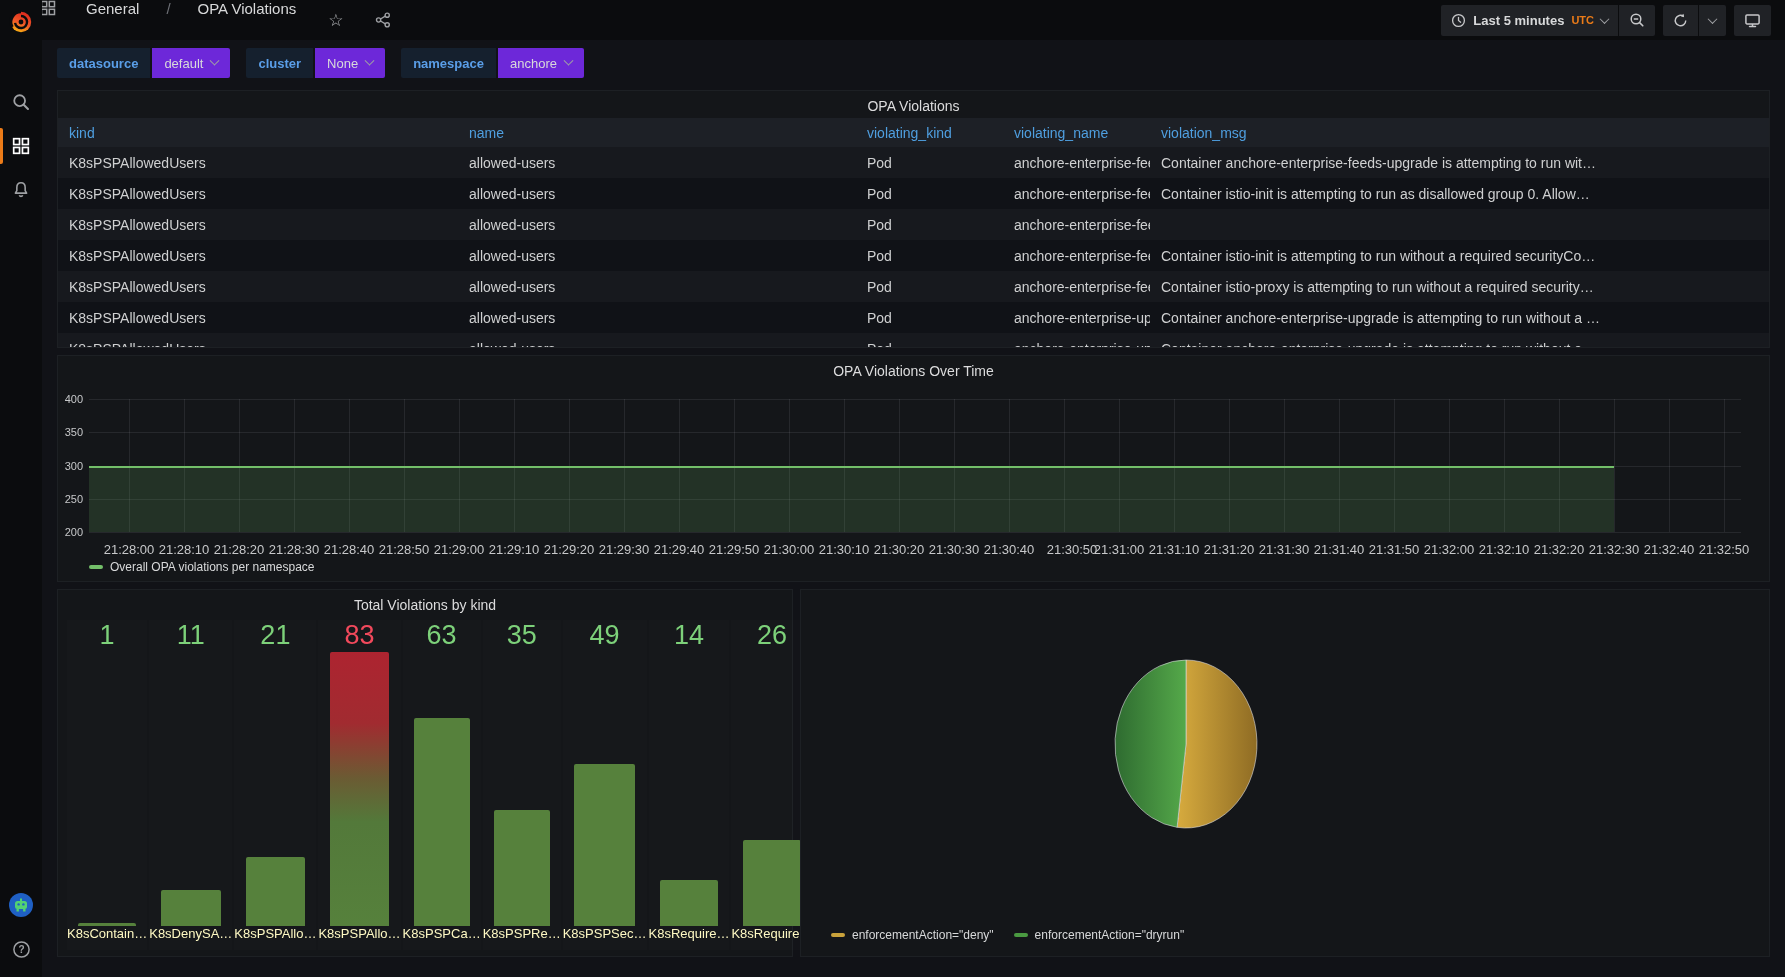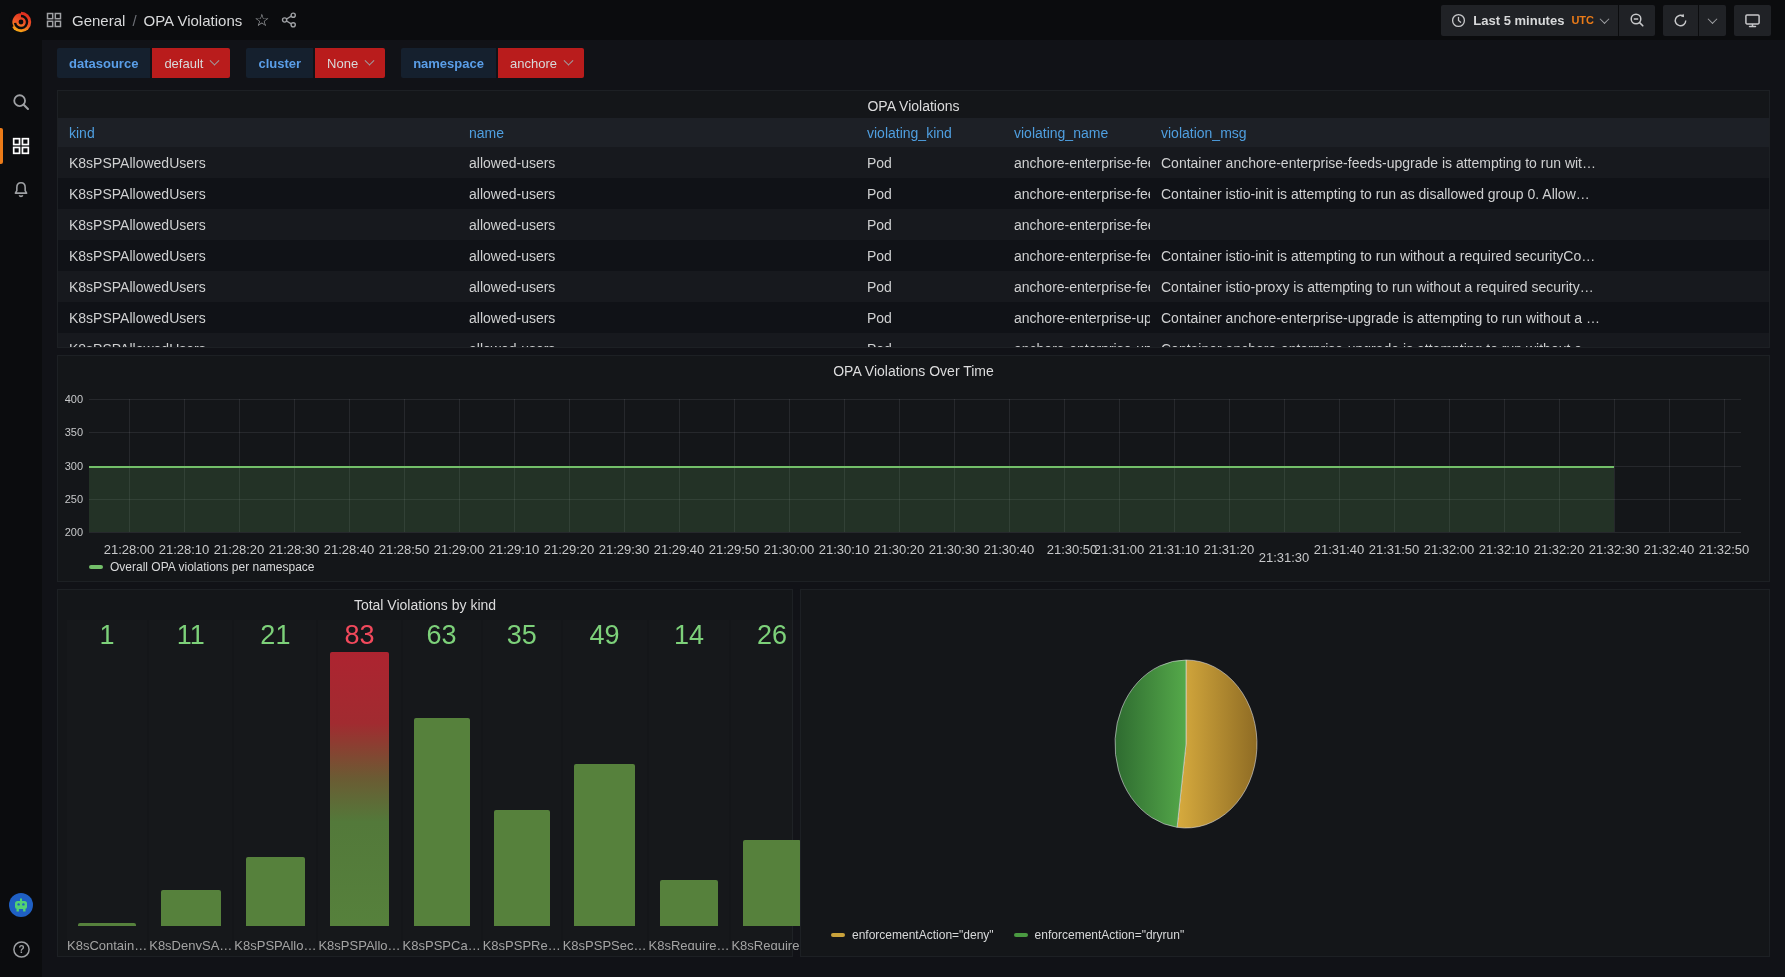--- a/index.html
+++ b/index.html
@@ -11,38 +11,38 @@
   }
   
   .sidebar { position:absolute; left:0; top:0; width:42px; height:977px; background:#0b0c0e; z-index:9; display:flex; flex-direction:column; }
   .s-item { position:relative; height:44px; display:flex; align-items:center; justify-content:center; cursor:pointer; color:#9fa1a4; }
   .s-item.logo { height:44px; }
   .s-item.active { color:#ffffff; }
   .s-item.active .active-bar { position:absolute; left:0; top:4px; bottom:4px; width:3px; background:#eb7b18; border-radius:0 2px 2px 0; }
   .s-spacer { flex:1; }
   .s-item svg { display:block; }
   
-  .topnav { position:absolute; left:32px; right:0; top:0; height:40px; background:#0b0c0e; display:flex; align-items:center; padding:0 14px; z-index:8; }
+  .topnav { position:absolute; left:26px; right:0; top:0; height:40px; background:#0b0c0e; display:flex; padding:0 14px; z-index:8;gap:20px; }
   .crumb-grid { color:#9fa1a4; margin-right:10px; display:flex; }
   .crumb { font-size:15px; color:#d8d9da; cursor:pointer; }
   .crumb-sep { color:#6e7076; margin:0 7px; font-size:15px; }
   .nav-icon { color:#9fa1a4; margin-left:12px; cursor:pointer; display:flex; align-items:center; }
   .star-glyph { font-size:17px; line-height:1; color:#b4b6b9; }
   .nav-right { margin-left:auto; display:flex; align-items:center; gap:8px; }
   .btn-group { display:flex; align-items:stretch; background:#202226; border-radius:2px; overflow:hidden; height:31px; }
   .btn { display:flex; align-items:center; gap:7px; padding:0 10px; cursor:pointer; color:#c7c8ca; }
   .btn + .btn { border-left:1px solid #0b0c0e; }
   .tp-label { font-size:13px; font-weight:600; color:#d8d9da; }
   .tp-tz { font-size:11px; font-weight:700; color:#eb7b18; }
   .chev { width:7px; height:7px; border-right:1.6px solid #9fa1a4; border-bottom:1.6px solid #9fa1a4; transform:rotate(45deg) translate(-1px,-1px); display:inline-block; }
   
   .subnav { position:absolute; left:42px; right:0; top:40px; height:46px; display:flex; align-items:center; gap:16px; padding:0 15px; }
   .var-group { display:flex; height:30px; }
   .var-label { display:flex; align-items:center; padding:0 12px; background:#15202e; color:#5a9ee8; font-size:13px; font-weight:600; border-radius:2px 0 0 2px; }
-  .var-value { display:flex; align-items:center; gap:8px; padding:0 12px; background:#b91c1c; color:#d8d9da; font-size:13px; border-radius:0 2px 2px 0; margin-left:2px; cursor:pointer; }
+  .var-value { display:flex; align-items:center; gap:8px; padding:0 12px; background:#6d28d9; color:#d8d9da; font-size:13px; border-radius:0 2px 2px 0; margin-left:2px; cursor:pointer; }
   .var-value .chev { transform:rotate(45deg) translate(-2px,-2px); }
   
   .panel { position:absolute; background:#141619; border:1px solid #1d2024; }
   .panel-title { text-align:center; font-size:14px; font-weight:500; color:#dcdcdd; padding-top:7px; height:27px; cursor:pointer; }
   .panel-table { left:57px; top:90px;  width:1713px; height:258px; overflow:hidden; }
   .panel-ts    { left:57px; top:355px; width:1713px; height:227px; }
   .panel-bar   { left:57px; top:589px; width:736px;  height:368px; }
   .panel-pie   { left:800px; top:589px; width:970px; height:368px; }
   
   .tbl-header, .tbl-row { display:grid; grid-template-columns:400px 398px 147px 147px 1fr; align-items:center; }
@@ -60,21 +60,21 @@
   .ts-ylabel { position:absolute; font-size:11px; color:#c7c8ca; text-align:right; width:24px; }
   .ts-xlabel { position:absolute; top:186px; transform:translateX(-50%); font-size:13px; color:#c7c8ca; white-space:nowrap; }
   .ts-legend { position:absolute; left:31px; top:204px; display:flex; align-items:center; gap:7px; font-size:12px; color:#d8d9da; cursor:pointer; }
   .dash { width:14px; height:4px; border-radius:2px; display:inline-block; }
   
   .bar-area { position:absolute; left:8px; right:8px; top:30px; bottom:6px; display:flex; }
   .bar-col { flex:1; display:flex; flex-direction:column; position:relative; background:rgba(255,255,255,0.013); margin:0 1px; }
   .bar-val { height:32px; font-size:27px; text-align:center; }
   .bar-wrap { flex:1; position:relative; }
   .bar-rect { position:absolute; bottom:0; left:14%; width:72%; border-radius:2px 2px 0 0; }
-  .bar-cat { height:24px; font-size:13px; color:#a3a3a3; text-align:center; white-space:nowrap; overflow:hidden; padding-top:12px; }
+  .bar-cat { height:24px; font-size:13px; color:#fef9c3; text-align:center; white-space:nowrap; overflow:hidden; padding-top:0; }
   
   .pie-svg { position:absolute; left:305px; top:64px; }
   .pie-legend { position:absolute; left:30px; bottom:14px; display:flex; gap:20px; font-size:12px; color:#d8d9da; }
   .pie-legend .pl-item { display:flex; align-items:center; gap:7px; cursor:pointer; }
 </style>
 </head>
 <body>
 
 <div id="app">
 
@@ -349,21 +349,21 @@
         <span class="ts-xlabel" style="left: 676px;">21:29:50</span>
         <span class="ts-xlabel" style="left: 731px;">21:30:00</span>
         <span class="ts-xlabel" style="left: 786px;">21:30:10</span>
         <span class="ts-xlabel" style="left: 841px;">21:30:20</span>
         <span class="ts-xlabel" style="left: 896px;">21:30:30</span>
         <span class="ts-xlabel" style="left: 951px;">21:30:40</span>
         <span class="ts-xlabel" style="left: 1014px; text-align: center;">21:30:50</span>
         <span class="ts-xlabel" style="left: 1061px;">21:31:00</span>
         <span class="ts-xlabel" style="left: 1116px;">21:31:10</span>
         <span class="ts-xlabel" style="left: 1171px;">21:31:20</span>
-        <span class="ts-xlabel" style="left: 1226px; margin-top: 8px;">21:31:30</span>
+        <span class="ts-xlabel" style="left: 1226px;">21:31:30</span>
         <span class="ts-xlabel" style="left: 1281px;">21:31:40</span>
         <span class="ts-xlabel" style="left: 1336px;">21:31:50</span>
         <span class="ts-xlabel" style="left: 1391px;">21:32:00</span>
         <span class="ts-xlabel" style="left: 1446px;">21:32:10</span>
         <span class="ts-xlabel" style="left: 1501px;">21:32:20</span>
         <span class="ts-xlabel" style="left: 1556px;">21:32:30</span>
         <span class="ts-xlabel" style="left: 1611px;">21:32:40</span>
         <span class="ts-xlabel" style="left: 1666px;">21:32:50</span>
       </div>
     <div class="ts-legend">

